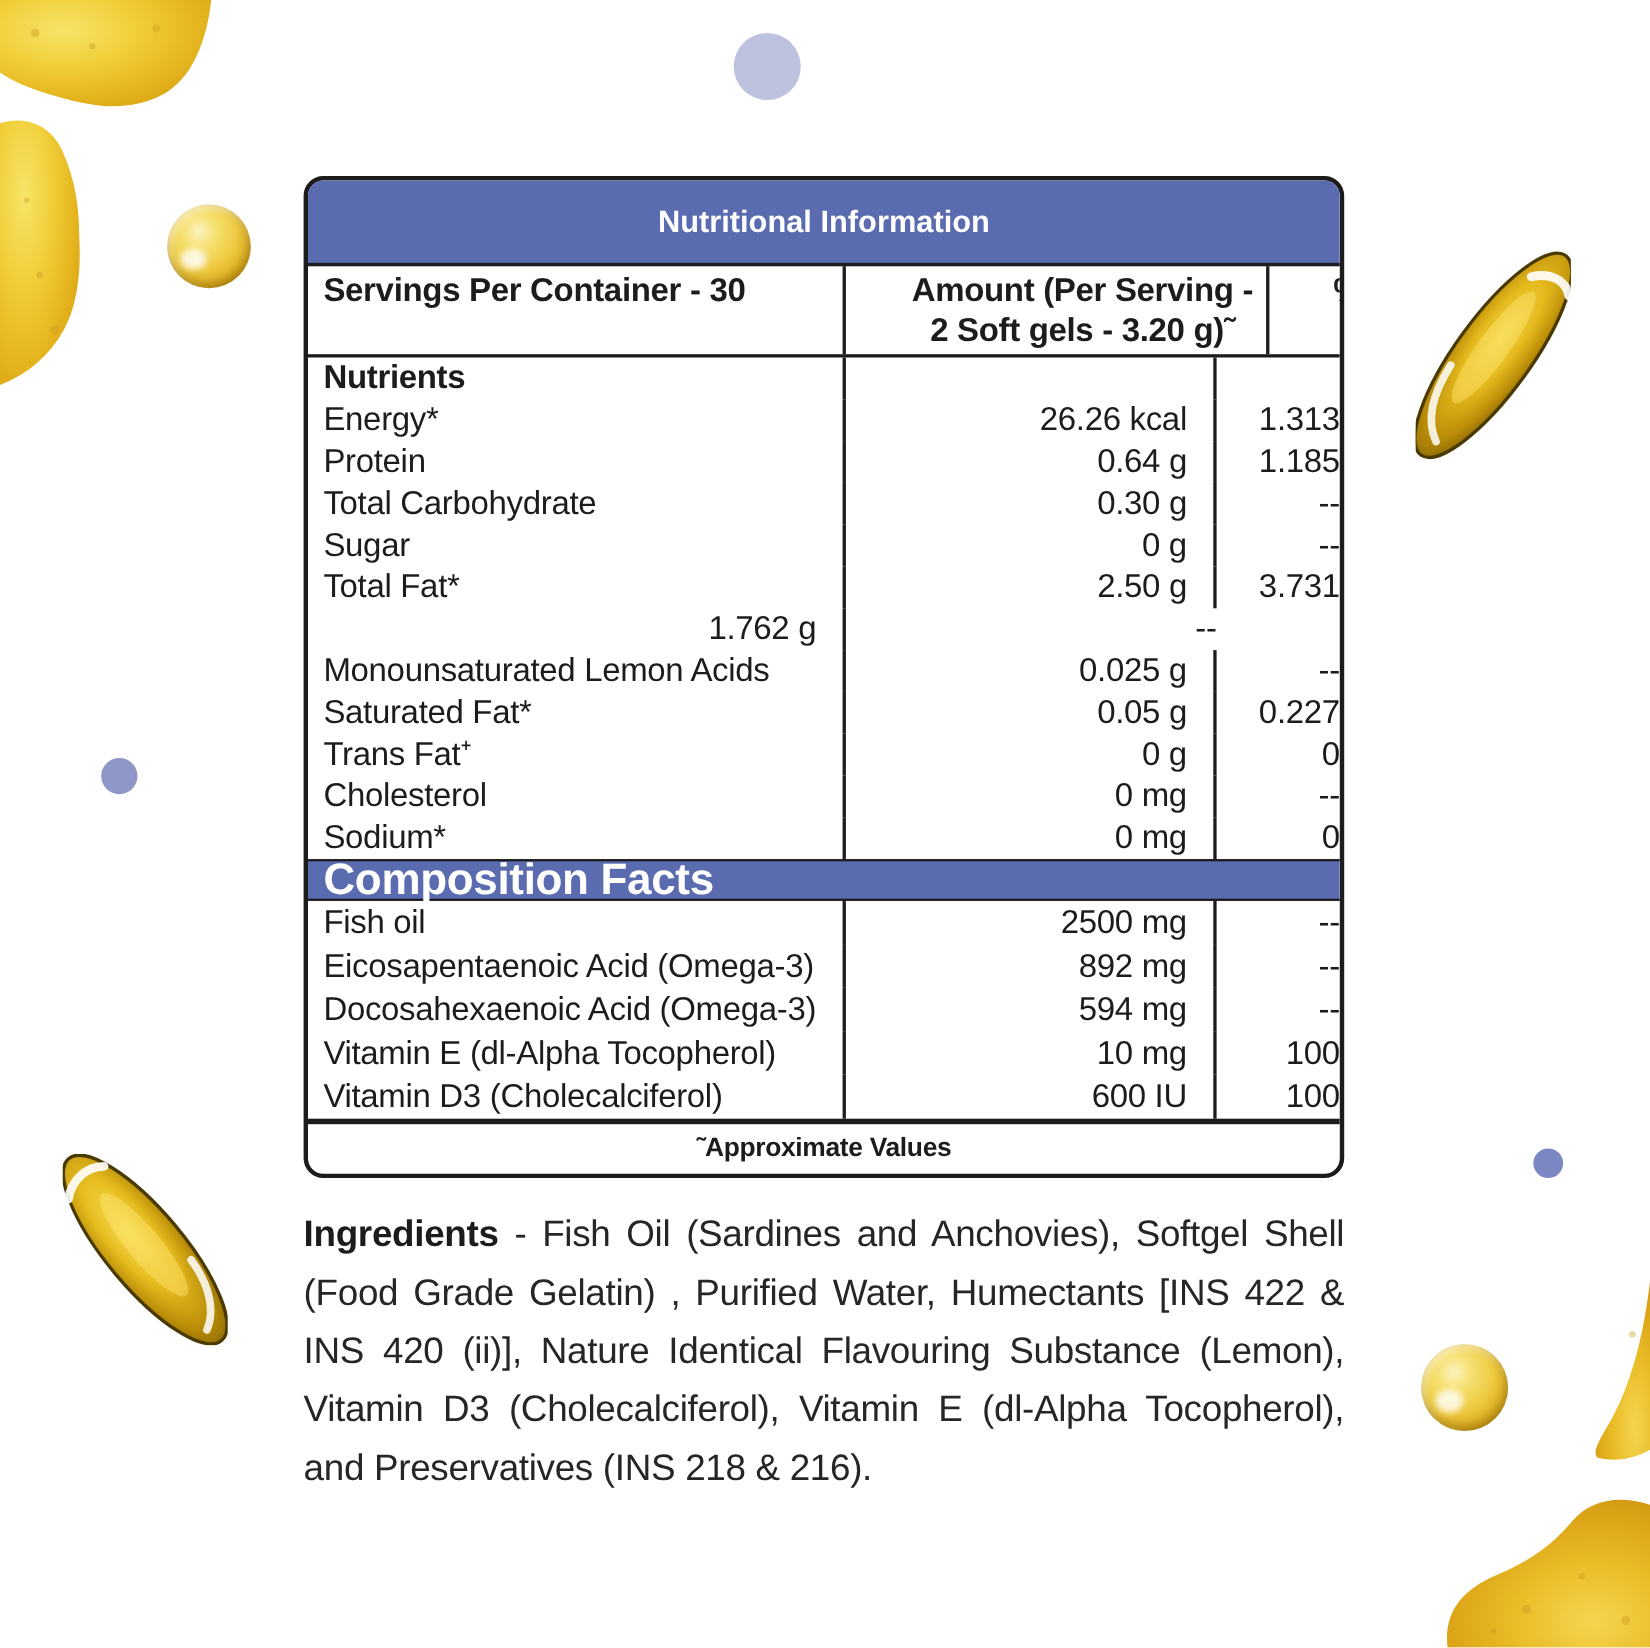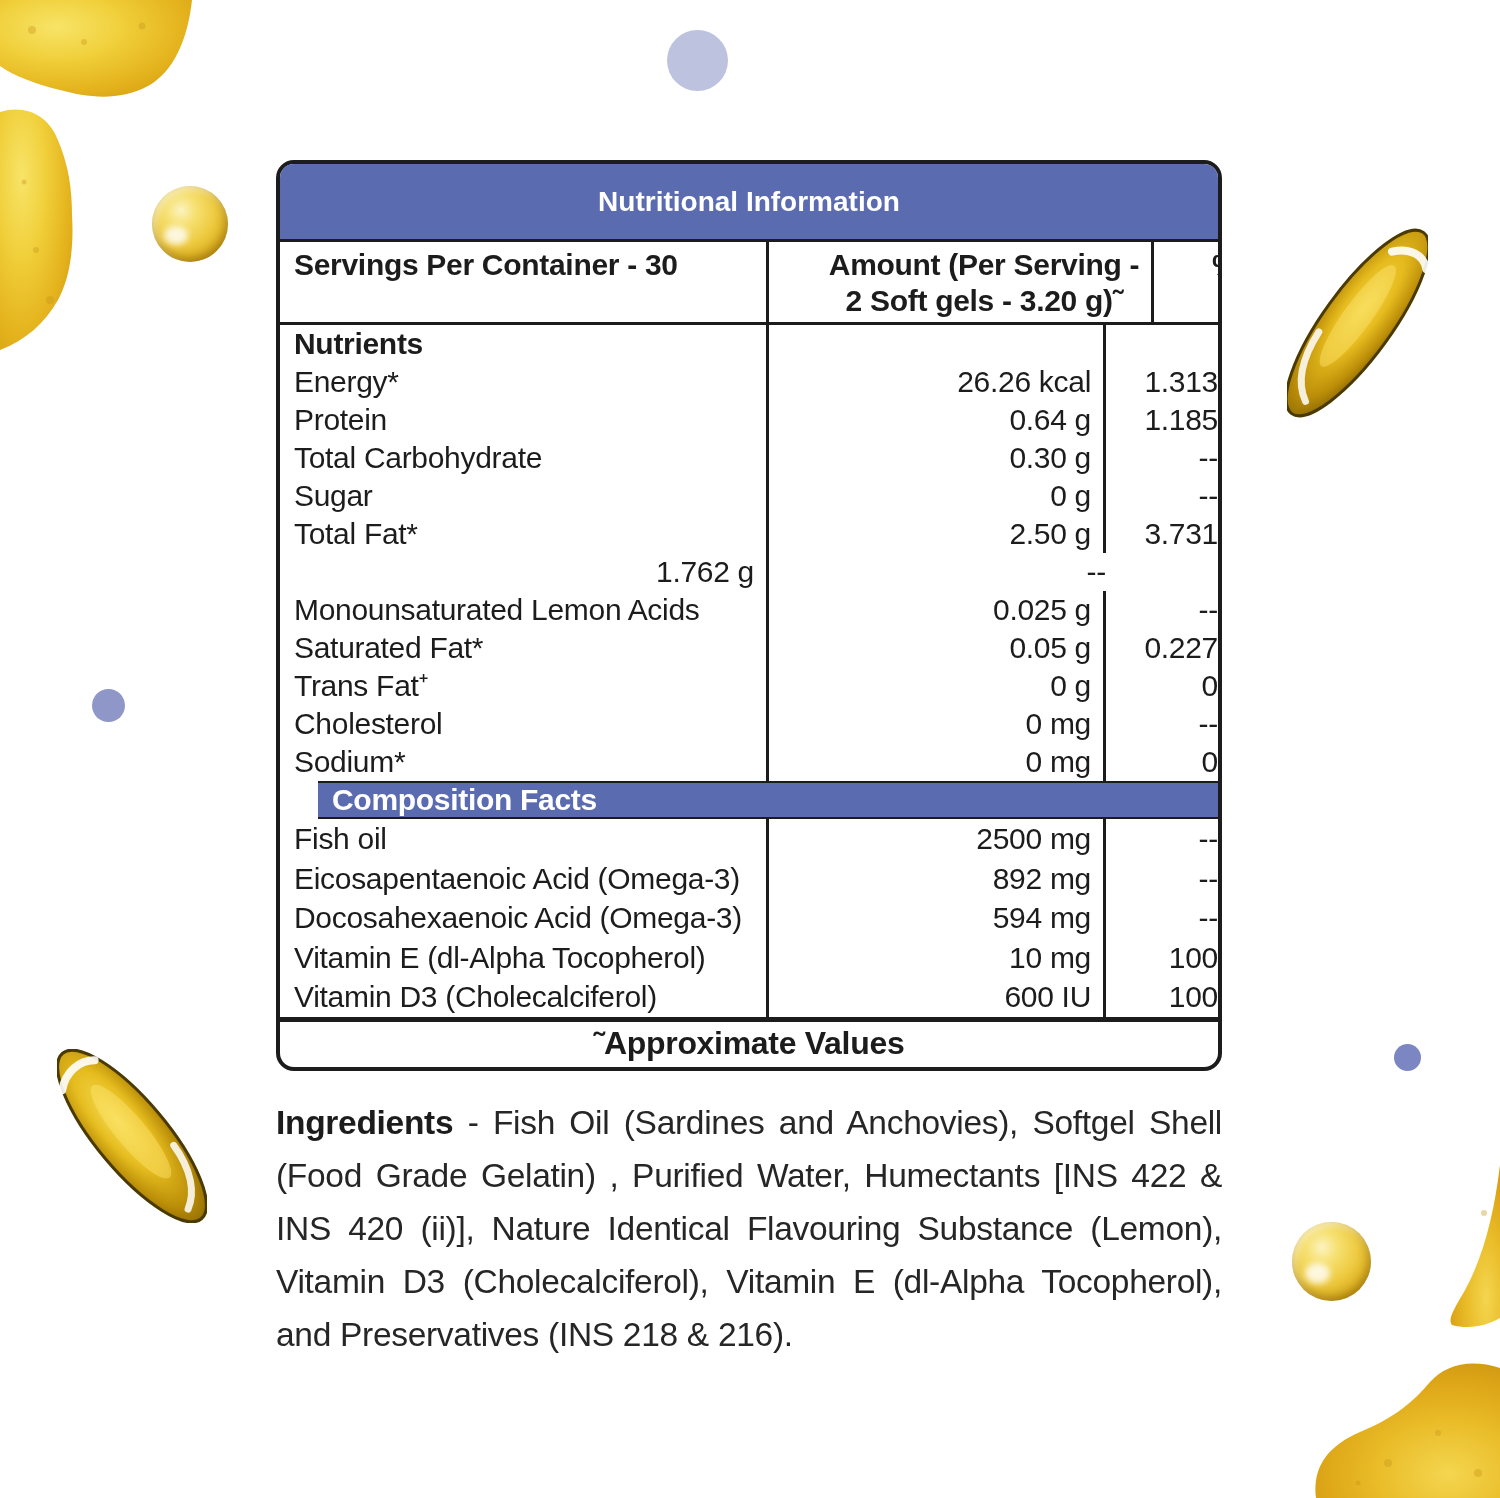--- a/index.html
+++ b/index.html
@@ -47,31 +47,31 @@
   .head-row{border-bottom:3px solid var(--table-border);}
   .hc{font-weight:bold;font-size:30px;box-sizing:border-box;padding-top:5px;padding-bottom:3px;}
   .hc.c1{padding-left:14px;border-right:3px solid var(--table-border);line-height:36px;}
   .hc.c2{text-align:center;border-right:3px solid var(--table-border);line-height:36px;}
   .hc.c3{padding-left:10px;line-height:36px;}
   .t-row{display:grid;grid-template-columns:489px 337px 1fr;height:38px;font-size:30px;line-height:38px;box-sizing:border-box;}
   #composition-rows .t-row{height:39.5px;line-height:39.5px;}
   .t-row .cell{box-sizing:border-box;white-space:nowrap;overflow:hidden;}
   .t-row .label{padding-left:14px;border-right:3px solid var(--table-border);}
   .t-row .label.indent{}
-  .t-row .amount{text-align:right;padding-right:12px;border-right:3px solid var(--table-border);}
+  .t-row .amount{text-align:right;padding-right:24px;border-right:3px solid var(--table-border);}
   .t-row .rda{text-align:right;padding-right:0;}
   .t-row.bold{font-weight:bold;}
   .section-band{
-    background:var(--header-band);color:#fff;font-weight:bold;font-size:30px;
+    background:var(--header-band);color:#fff;font-weight:bold;font-size:40px;
     height:34px;line-height:34px;padding-left:14px;
-    border-top:2px solid var(--table-border);border-bottom:2px solid var(--table-border);margin-left:38px;
+    border-top:2px solid var(--table-border);border-bottom:2px solid var(--table-border);
   }
   .footer-row{
     border-top:5px solid var(--table-border);height:45px;line-height:43px;
-    text-align:center;font-weight:bold;font-size:32px;
+    text-align:center;font-weight:bold;font-size:24px;
   }
   
   .ingredients{
     position:absolute;left:276px;top:1096px;width:946px;margin:0;
     font-size:33.5px;line-height:53px;text-align:justify;color:#262626;
   }
   .ingredients b{color:#1c1c1c;}
 </style>
 </head>
 <body>

